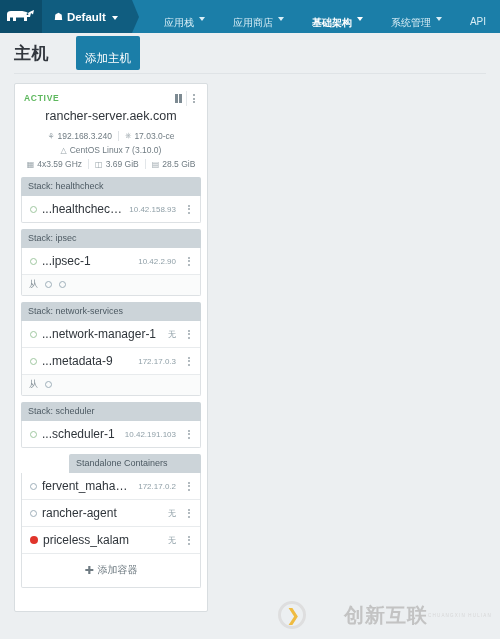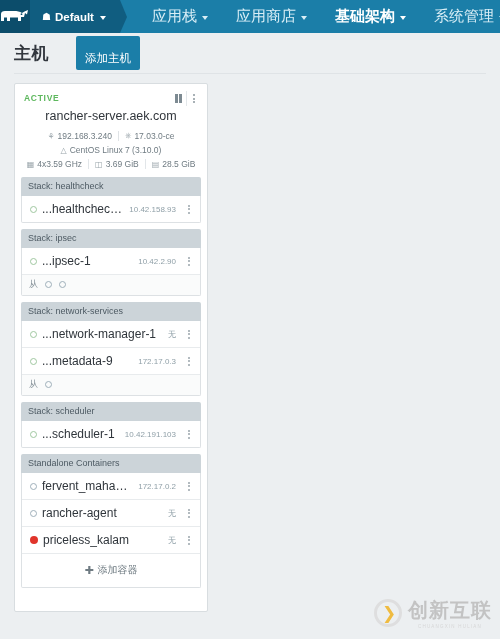--- a/index.html
+++ b/index.html
@@ -48,24 +48,23 @@
   }
   .nav-items {
     flex: 1;
     display: flex;
     align-items: center;
     gap: 0px;
     padding-left: 18px;
   }
   .nav-item {
     color: #d9eef6;
-    font-size: 15px;
+    font-size: 10px;
     padding: 16px 14px;
     display: flex;
-    align-items: center;
     gap: 3px;
     height: 33px;
     white-space: nowrap;
   }
   .nav-item.active { color: #ffffff; font-weight: bold; }
   .caret {
     display: inline-block;
     width: 0; height: 0;
     border-left: 3.5px solid transparent;
     border-right: 3.5px solid transparent;
@@ -169,21 +168,21 @@
 
   
   .stack-block { margin: 0 6px 6px; }
   .stack-head {
     background: #ccd4d9;
     color: #4d5a63;
     font-size: 9px;
     padding: 4px 7px 5px;
     border-radius: 2px 2px 0 0;
   }
-  .stack-head.standalone { color: #4d5a63; }
+  .stack-head.standalone { color: #4d5a63; margin-left: 48px; }
   .stack-body {
     border: 1px solid #dde1e4;
     border-top: none;
     background: #ffffff;
     border-radius: 0 0 2px 2px;
   }
   .svc-row {
     display: flex;
     align-items: center;
     padding: 6px 5px 6px 8px;
@@ -266,21 +265,21 @@
     border-radius: 50%;
     border: 3px solid #dcdcdc;
     display: flex;
     align-items: center;
     justify-content: center;
     position: relative;
   }
   .wm-x { color: #f0b323; font-size: 17px; font-weight: bold; line-height: 1; position: relative; left: 1px; }
   .wm-text { font-size: 20px; color: #bcbcbc; font-weight: bold; letter-spacing: 1px; }
   .wm-sub { font-size: 4.5px; color: #d2d2d2; letter-spacing: 1.2px; }
-  .wm-stack { display: flex; flex-direction: column; align-items: center; }
+  .wm-stack { display: flex; flex-direction: row; align-items: center; margin-left: 32px; }
 </style>
 </head>
 <body>
 
 <div class="navbar">
   <div class="nav-logo">
     <svg width="30" height="17" viewBox="0 0 30 17">
       <path fill="#ffffff" d="M1 6 L1 13 L4 13 L4 9.5 L7 9.5 L7 13 L10 13 L10 9.5 L18 9.5 L18 13 L21 13 L21 9 L24 9 L25 5 L27 6.5 L28 2 L24.5 3.5 L22 5 C20 3.5 17 3 14 3 L5 3 C2.5 3 1 4.2 1 6 Z"></path>
       <circle fill="#0c4d6b" cx="21.5" cy="6.2" r="0.9"></circle>
     </svg>

